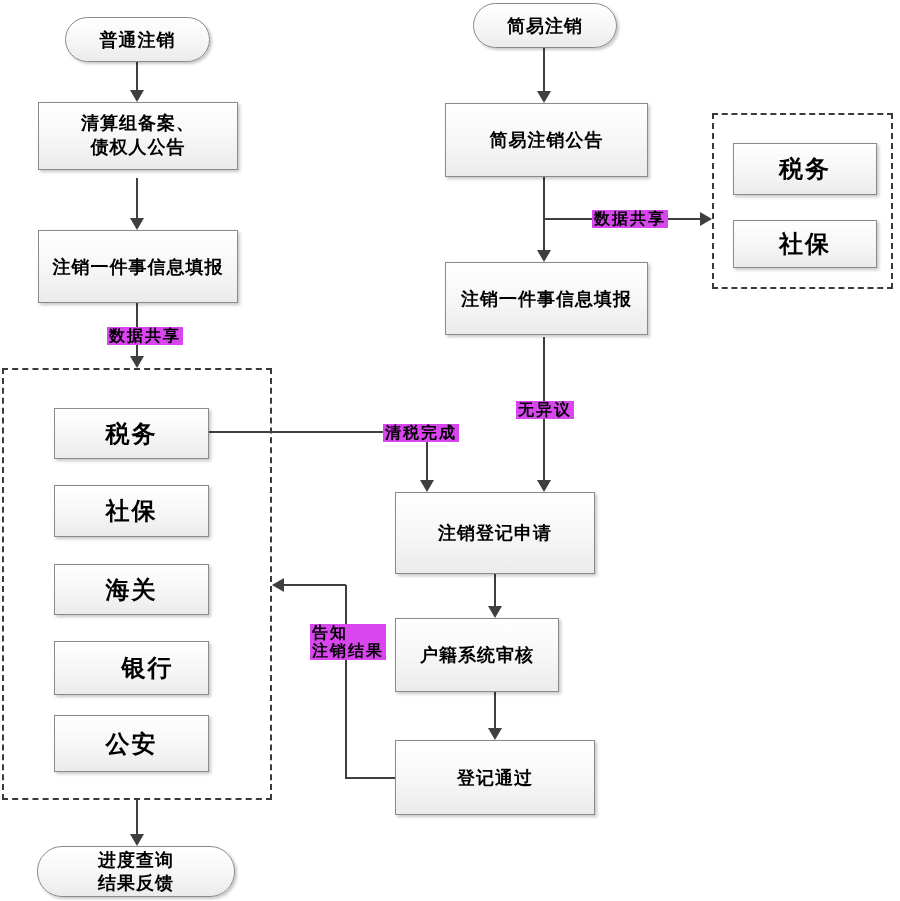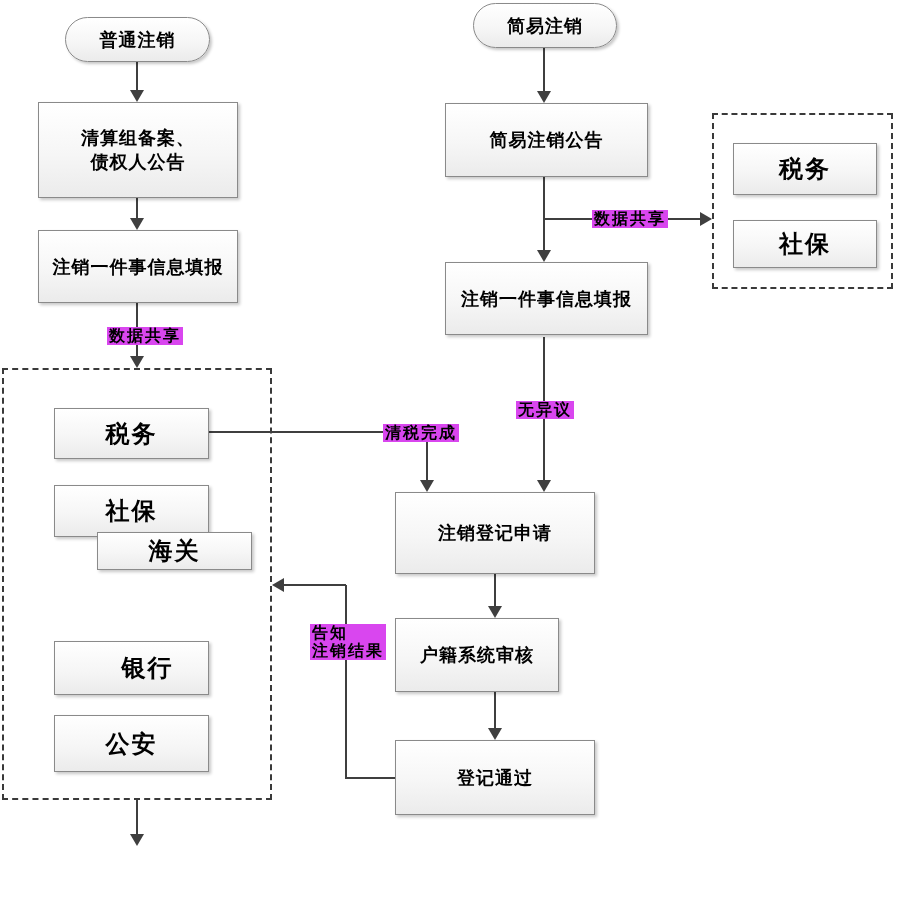--- a/index.html
+++ b/index.html
@@ -87,37 +87,41 @@
   <div class="elabel" style="left:421px;top:424px;">清税完成</div>
   <div class="elabel" style="left:348px;top:624px;">
     <span style="display:block;">告知</span>
     <span style="display:block;">注销结果</span>
   </div>
 
   <div class="node pill" style="left:65px;top:17px;width:145px;height:45px;justify-content:center;">
     <span>普通注销</span>
   </div>
 
-  <div class="node" style="left:38px;top:102px;width:200px;height:96px;">
+  <div class="node" style="left:38px;top:102px;width:200px;height:68px;font-family:Liberation Mono, monospace;">
     <span>清算组备案、</span>
     <span>债权人公告</span>
   </div>
 
   <div class="node" style="left:38px;top:230px;width:200px;height:73px;">
     <span>注销一件事信息填报</span>
   </div>
 
+  <div class="node pill" style="left:37px;top:846px;width:198px;height:51px;line-height:23px;">
+    <span>进度查询</span>
+    <span>结果反馈</span>
+  </div>
 
   <div class="node dept" style="left:54px;top:408px;width:155px;height:51px;">
     <span>税务</span>
   </div>
   <div class="node dept" style="left:54px;top:485px;width:155px;height:52px;">
     <span>社保</span>
   </div>
-  <div class="node dept" style="left:54px;top:532px;width:155px;height:38px;margin-left:43px;">
+  <div class="node dept" style="left:54px;top:564px;width:155px;height:51px;">
     <span>海关</span>
   </div>
   <div class="node dept" style="left:54px;top:641px;width:155px;height:54px;padding-left:32px;">
     <span>银行</span>
   </div>
   <div class="node dept" style="left:54px;top:715px;width:155px;height:57px;">
     <span>公安</span>
   </div>
 
   <div class="node pill" style="left:473px;top:3px;width:144px;height:45px;">

